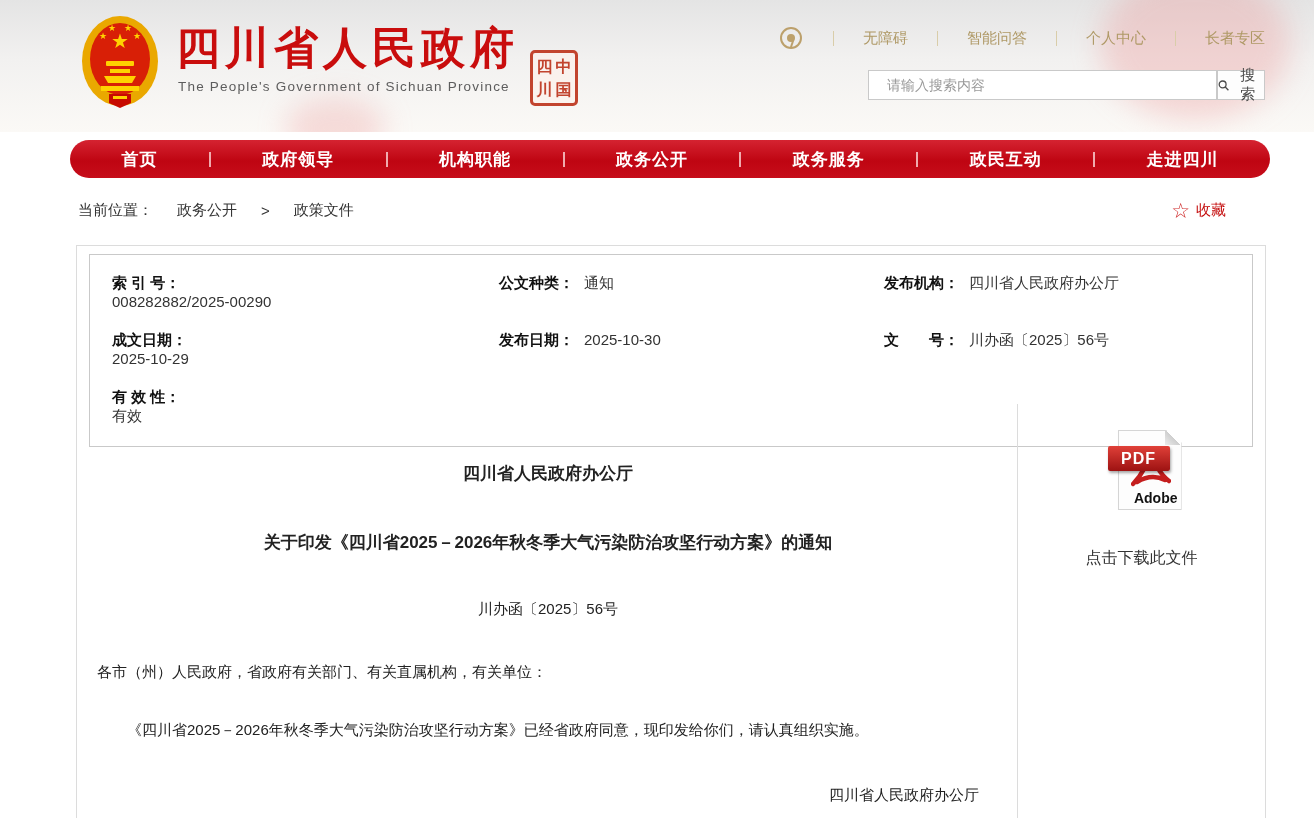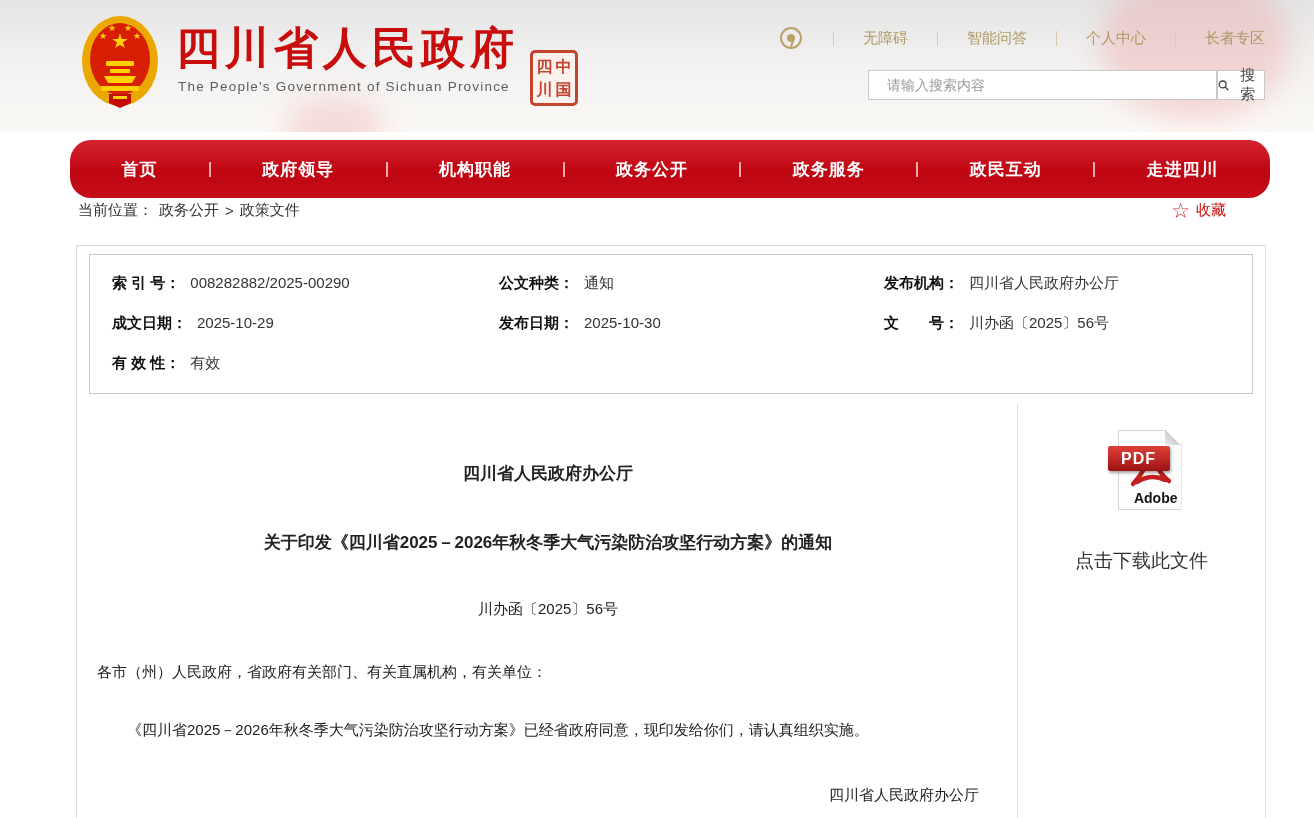--- a/index.html
+++ b/index.html
@@ -37,45 +37,45 @@
 
   .search-bar { position:absolute; right:49px; top:70px; width:397px; height:30px; display:flex; }
   .search-input { flex:1; border:1px solid #c9c9c9; background:#fff; padding:0 18px;
     font-size:14px; color:#333; outline:none; font-family:inherit; }
   .search-input::placeholder { color:#9a9a9a; }
   .search-btn { width:48px; border:1px solid #c9c9c9; border-left:1px solid #c9c9c9; background:#fdfdfd;
     display:flex; align-items:center; justify-content:center; gap:4px; font-size:15px; color:#4a4a4a;
     cursor:pointer; font-family:inherit; letter-spacing:2px; }
 
   
-  .nav { position:absolute; left:70px; top:140px; width:1200px; height:58px; border-radius:21px;
+  .nav { position:absolute; left:70px; top:140px; width:1200px; height:38px; border-radius:21px;
     background:linear-gradient(180deg,#d52331 0%,#bf0512 55%,#c60d1a 100%);
     display:flex; align-items:center; justify-content:space-evenly; }
   .nav-item { color:#fff; font-size:17px; font-weight:bold; letter-spacing:1px; cursor:pointer;
     white-space:nowrap; }
   .nav-sep { width:2px; height:15px; background:rgba(255,225,225,.75); }
 
   
   .crumb-row { position:absolute; left:78px; top:200px; width:1188px; display:flex;
     justify-content:space-between; align-items:center; font-size:15px; color:#333; }
-  .crumbs { display:flex; gap:6px; align-items:center; }
+  .crumbs { display:flex; gap:24px; align-items:center; }
   .crumb-link { color:#333; cursor:pointer; }
   .fav { display:flex; align-items:center; gap:6px; color:#c40c0c; margin-right:40px; cursor:pointer; }
   .fav-star { font-size:21px; color:#cf2b2b; line-height:1; }
   .fav-label { font-size:15px; }
 
   
   .panel { position:absolute; left:76px; top:245px; width:1190px; height:574px;
     border:1px solid #dcdcdc; border-bottom:none; background:#fff; }
 
   .meta-box { position:absolute; left:12px; top:8px; right:12px; border:1px solid #c9c9c9;
     padding:8px 0 10px 0; background:#fff; }
   .meta-row { display:flex; padding:10.5px 0 10.5px 22px; font-size:15px; }
   .meta-cell { display:flex; align-items:baseline; }
-  .mc1 { width:387px; } .mc2 { width:385px; } .mc3 { flex:1; }
+  .mc1 { width:387px;flex-direction:column; } .mc2 { width:385px; } .mc3 { flex:1; }
   .meta-label { font-weight:bold; color:#111; white-space:pre; margin-right:10px; }
   .meta-value { color:#333; }
 
   
   .doc-area { position:absolute; left:0; right:0; top:158px; bottom:0; display:flex; }
   .doc-content { flex:1; padding:0 18px 0 20px; color:#222; }
   .doc-org { margin-top:58px; text-align:center; font-weight:bold; font-size:17px; }
   .doc-title { margin-top:46px; text-align:center; font-weight:bold; font-size:17px; }
   .doc-number { margin-top:46px; text-align:center; font-size:15px; }
   .doc-salutation { margin-top:44px; font-size:15px; }
@@ -89,21 +89,21 @@
     border:1px solid #d5d5d5; clip-path:polygon(0 0,76% 0,100% 16%,100% 100%,0 100%);
     box-shadow:1px 1px 2px rgba(0,0,0,.15); }
   .pdf-fold { position:absolute; right:0; top:0; width:16px; height:14px;
     background:linear-gradient(225deg,#fff 48%,#cfcfcf 50%,#ececec 100%); }
   .pdf-swirl { position:absolute; left:12px; top:16px; }
   .pdf-brand { position:absolute; right:3px; bottom:3px; font-size:14px; font-weight:bold; color:#111; }
   .pdf-band { position:absolute; left:14px; top:16px; width:62px; height:25px;
     background:linear-gradient(180deg,#e04038 0%,#9d1212 100%); color:#fff; font-weight:bold;
     font-size:16px; display:flex; align-items:center; justify-content:center; border-radius:2px;
     box-shadow:1px 2px 3px rgba(0,0,0,.35); letter-spacing:1px; }
-  .pdf-text { margin-top:36px; font-size:19px; color:#333; cursor:pointer; }
+  .pdf-text { margin-top:36px; font-size:16px; color:#333; cursor:pointer; }
 </style>
 </head>
 <body>
 
 <div class="page">
 
   <div class="header">
     <div class="wm wm1"></div>
     <div class="wm wm2"></div>
 

